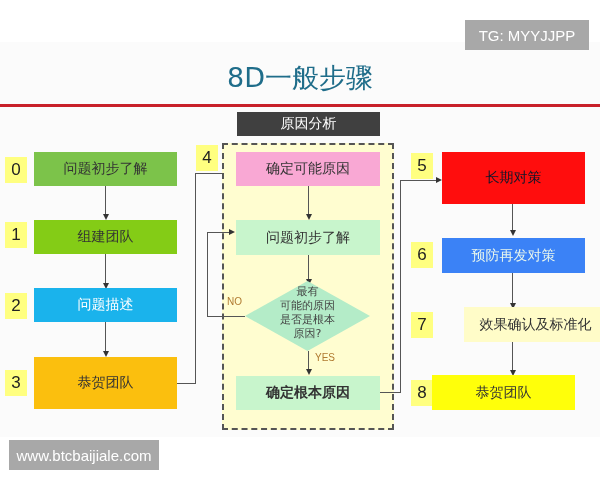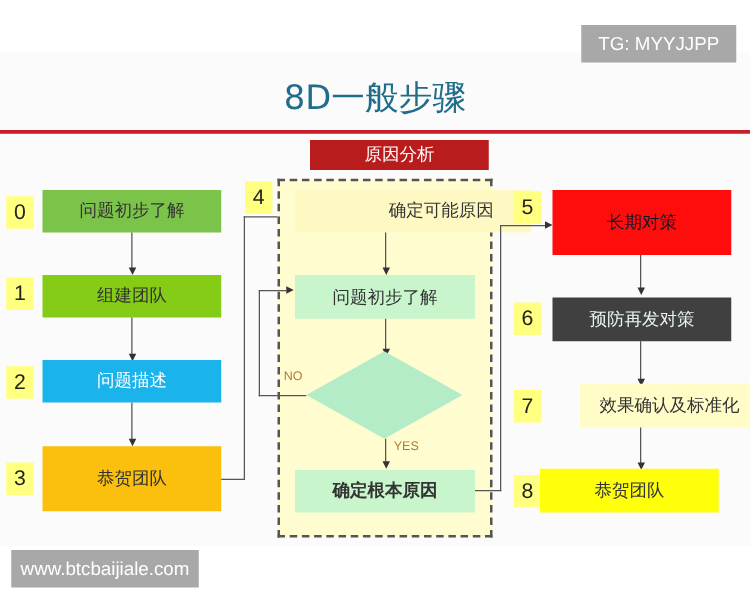--- a/index.html
+++ b/index.html
@@ -47,22 +47,22 @@
   .arrow-right {
     position: absolute; width: 0; height: 0;
     border-top: 3px solid transparent; border-bottom: 3px solid transparent;
     border-left: 6px solid #333;
   }
   .dashbox {
     position: absolute; left: 222px; top: 143px; width: 172px; height: 287px;
     border: 2px dashed #555; background: #fffdd0; box-sizing: border-box;
   }
   .cause-header {
-    position: absolute; left: 248px; top: 112px; width: 143px; height: 24px;
-    background: #b91c1c; color: #ffffff; font-size: 14px;
+    position: absolute; left: 237px; top: 112px; width: 143px; height: 24px;
+    background: #404040; color: #ffffff; font-size: 14px;
     display: flex; align-items: center; justify-content: center;
   }
   .diamond-wrap {
     position: absolute; left: 245px; top: 281px; width: 125px; height: 70px;
   }
   .diamond-wrap svg { position: absolute; left: 0; top: 0; }
   .diamond-text {
     position: absolute; left: 0; top: 4px; width: 125px; text-align: center;
     font-size: 11px; line-height: 14px; color: #444;
   }
@@ -103,34 +103,40 @@
 
 <div class="line" style="left:177px;top:383px;width:19px;height:1px;"></div>
 <div class="line" style="left:195px;top:173px;width:1px;height:211px;"></div>
 <div class="line" style="left:195px;top:173px;width:34px;height:1px;"></div>
 <div class="arrow-right" style="left:229px;top:170px;"></div>
 
 <div class="cause-header">原因分析</div>
 <div class="dashbox"></div>
 <div class="num" style="left:196px;top:145px;">4</div>
 
-<div class="box" style="left:236px;top:152px;width:144px;height:34px;background:#fef9c3;color:#333;padding-left:45px;">确定可能原因</div>
+<div class="box" style="left:236px;top:152px;width:144px;height:34px;background:#f9a8d4;color:#333;">确定可能原因</div>
 
 <div class="line" style="left:308px;top:186px;width:1px;height:30px;"></div>
 <div class="arrow-down" style="left:306px;top:214px;"></div>
 
 <div class="box" style="left:236px;top:220px;width:144px;height:35px;background:#c8f5cc;color:#333;">问题初步了解</div>
 
 <div class="line" style="left:308px;top:255px;width:1px;height:26px;"></div>
 <div class="arrow-down" style="left:306px;top:279px;"></div>
 
 <div class="diamond-wrap">
   <svg width="125" height="70" viewBox="0 0 125 70">
     <polygon points="62.5,0 125,35 62.5,70 0,35" fill="#b4ecc8"></polygon>
   </svg>
+  <div class="diamond-text">
+    <div>最有</div>
+    <div>可能的原因</div>
+    <div>是否是根本</div>
+    <div>原因?</div>
+  </div>
 </div>
 
 <div class="line" style="left:207px;top:316px;width:38px;height:1px;"></div>
 <div class="line" style="left:207px;top:232px;width:1px;height:85px;"></div>
 <div class="line" style="left:207px;top:232px;width:22px;height:1px;"></div>
 <div class="arrow-right" style="left:229px;top:229px;"></div>
 <div class="label-small" style="left:227px;top:296px;">NO</div>
 
 <div class="line" style="left:308px;top:351px;width:1px;height:20px;"></div>
 <div class="arrow-down" style="left:306px;top:369px;"></div>
@@ -143,21 +149,21 @@
 <div class="line" style="left:400px;top:180px;width:36px;height:1px;"></div>
 <div class="arrow-right" style="left:436px;top:177px;"></div>
 
 <div class="num" style="left:411px;top:153px;">5</div>
 <div class="box" style="left:442px;top:152px;width:143px;height:52px;background:#ff0d0d;color:#0f172a;">长期对策</div>
 
 <div class="line" style="left:512px;top:204px;width:1px;height:28px;"></div>
 <div class="arrow-down" style="left:510px;top:230px;"></div>
 
 <div class="num" style="left:411px;top:242px;">6</div>
-<div class="box" style="left:442px;top:238px;width:143px;height:35px;background:#404040;color:#e8f6ec;">预防再发对策</div>
+<div class="box" style="left:442px;top:238px;width:143px;height:35px;background:#3b82f6;color:#e8f6ec;">预防再发对策</div>
 
 <div class="line" style="left:512px;top:273px;width:1px;height:32px;"></div>
 <div class="arrow-down" style="left:510px;top:303px;"></div>
 
 <div class="num" style="left:411px;top:312px;">7</div>
 <div class="box" style="left:442px;top:307px;width:143px;height:35px;background:#fffcc8;color:#333;margin-left:22px;">效果确认及标准化</div>
 
 <div class="line" style="left:512px;top:342px;width:1px;height:30px;"></div>
 <div class="arrow-down" style="left:510px;top:370px;"></div>
 

